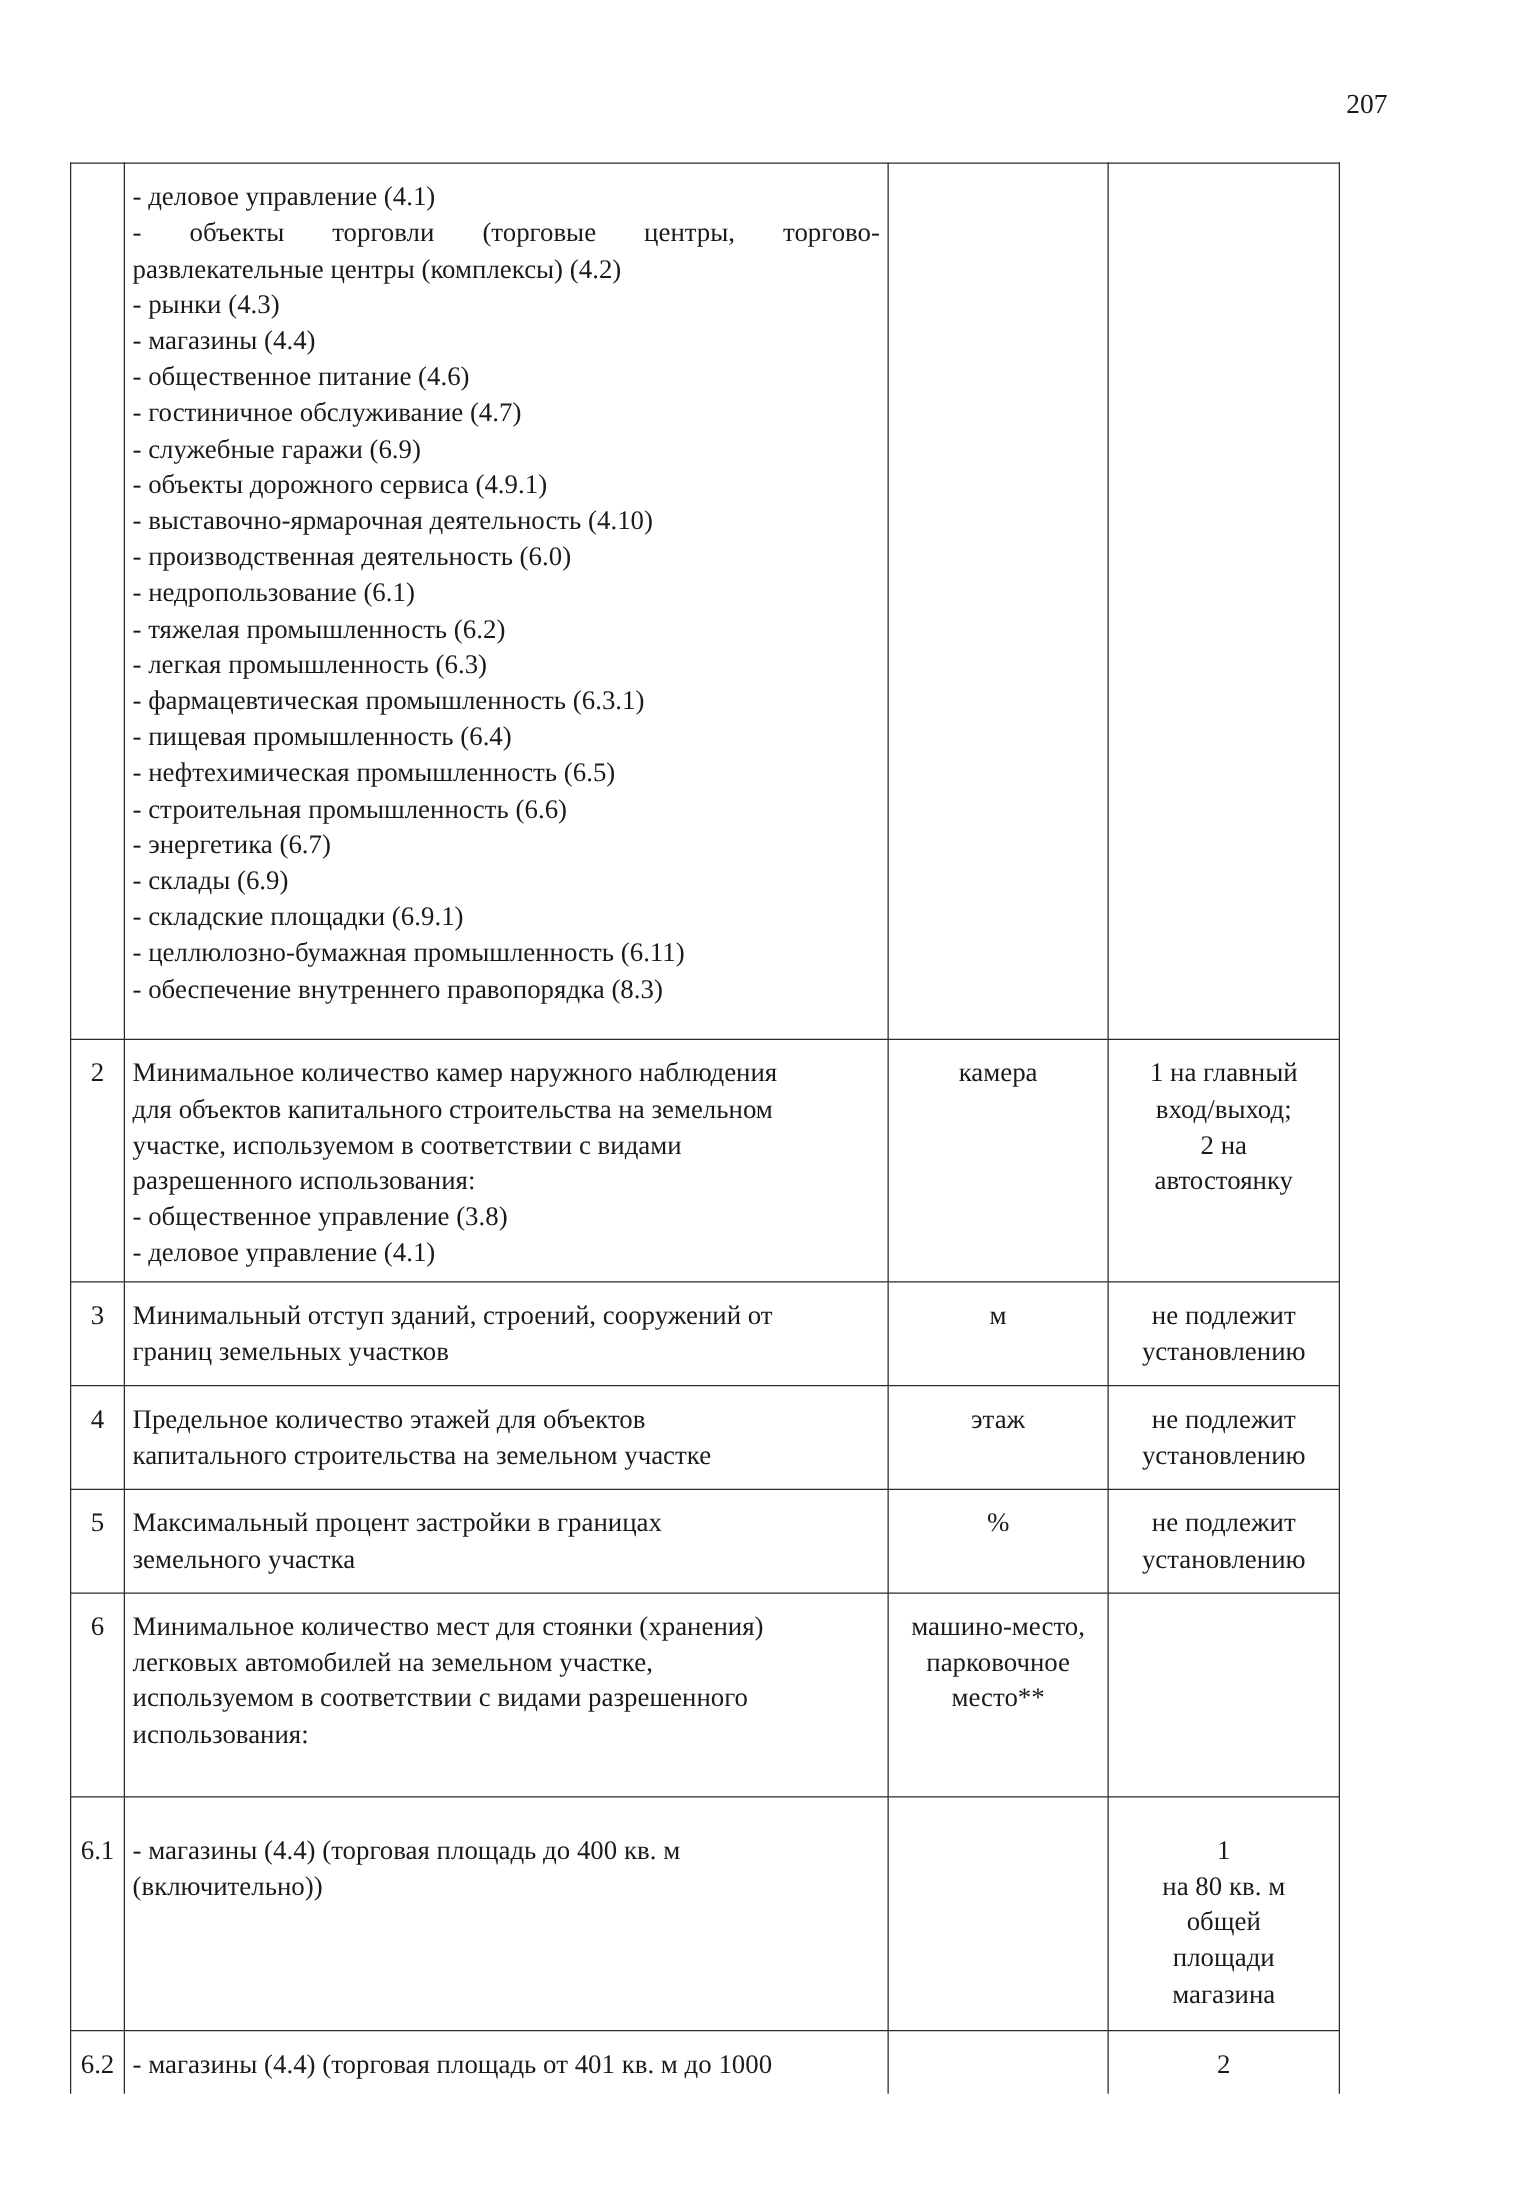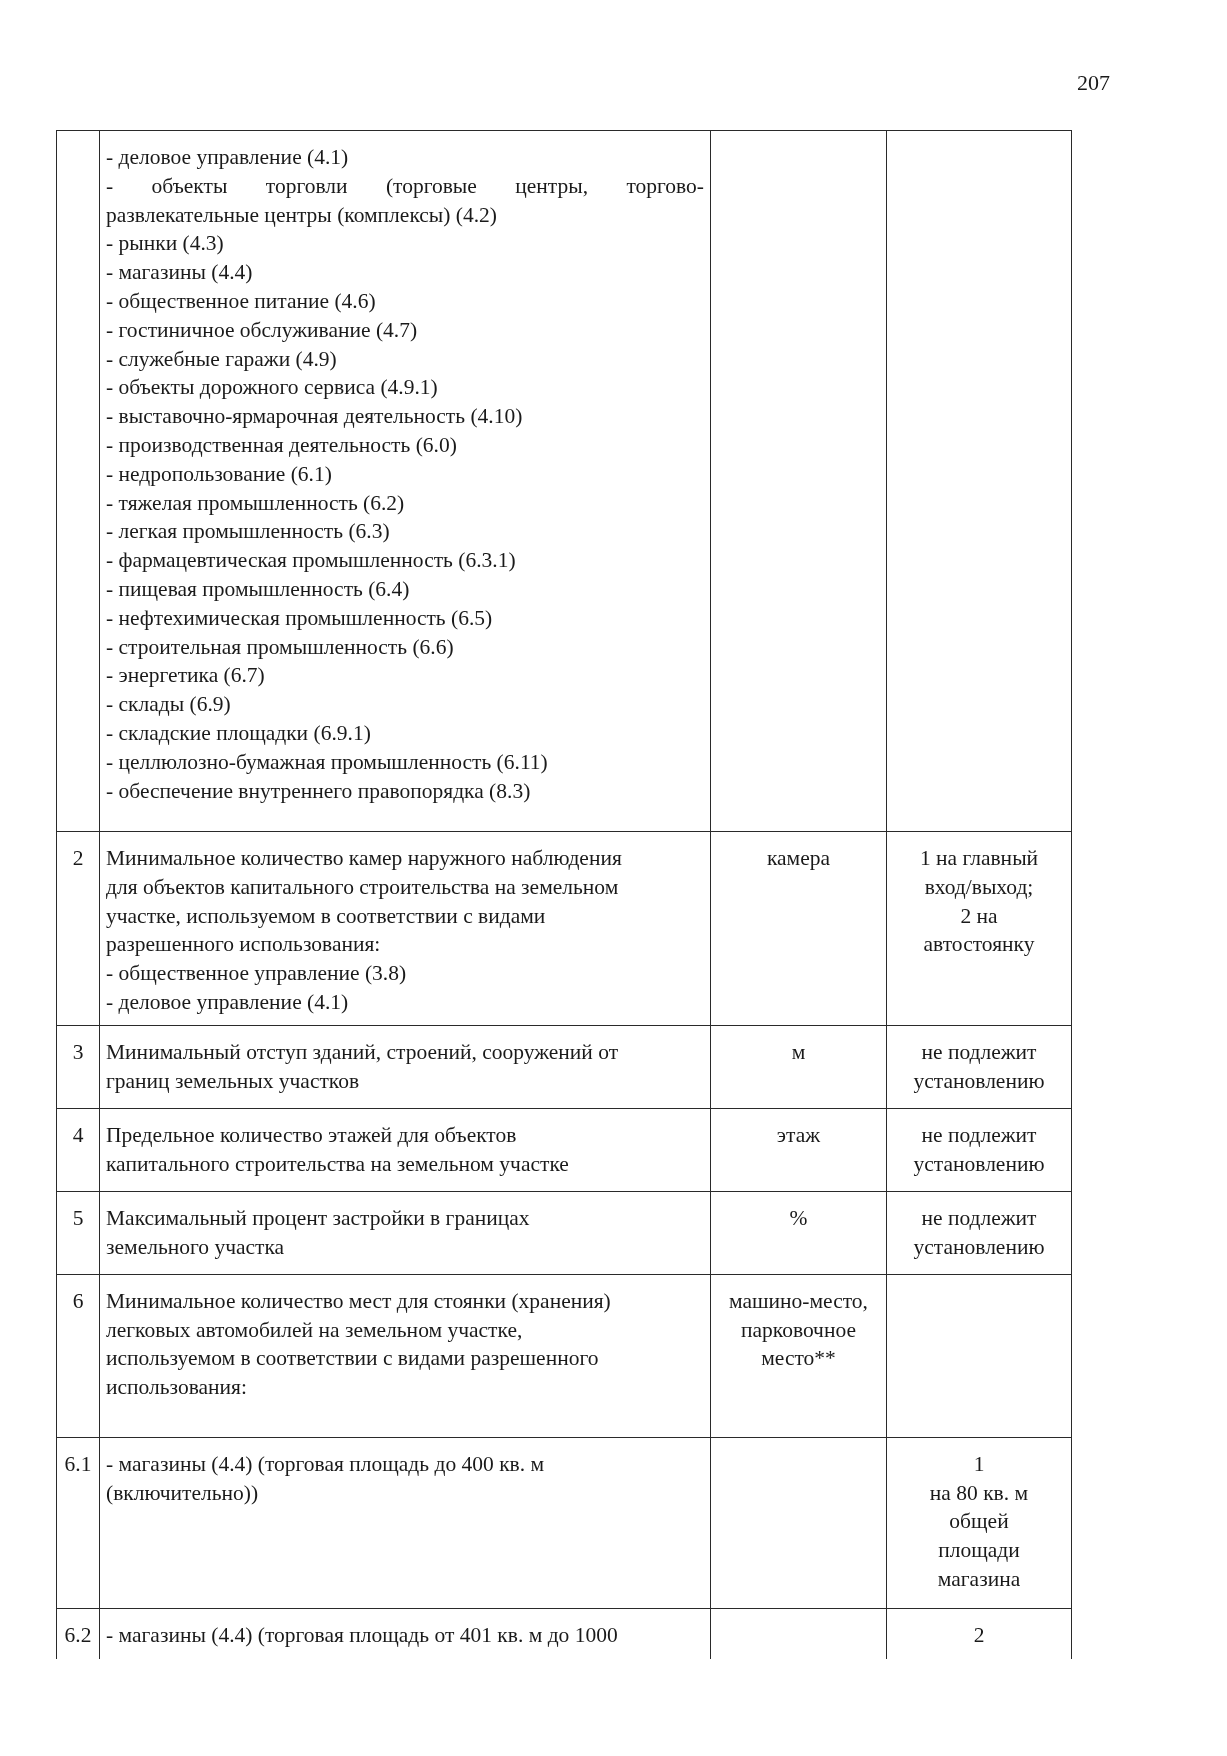--- a/index.html
+++ b/index.html
@@ -30,21 +30,21 @@
   td.num { text-align: center; padding-left: 2px; padding-right: 2px; }
   td.unit { text-align: center; }
   td.val { text-align: center; }
   td.val.center { text-align: center; }
   .line { display: block; }
   .justify { text-align: justify; text-align-last: justify; }
   tr.r1 td { height: 680px; padding-top: 12px; }
   tr.r2 td { height: 170px; padding-top: 12px; }
   tr.r3 td, tr.r4 td, tr.r5 td { height: 62px; padding-top: 12px; }
   tr.r6 td { height: 142px; padding-top: 12px; }
-  tr.r61 td { height: 150px; padding-top: 12px; }
+  tr.r61 td { height: 150px; padding-top: 28px; }
   tr.r62 td { height: 30px; padding-top: 12px; border-bottom: none; }
 </style>
 </head>
 <body>
 
 <div class="page-number">207</div>
 
 <table class="doc-table">
   <colgroup>
     <col class="c-num">
@@ -57,21 +57,21 @@
     <tr class="r1">
       <td class="num"></td>
       <td class="desc">
         <span class="line">- деловое управление (4.1)</span>
         <span class="line justify">- объекты торговли (торговые центры, торгово-</span>
         <span class="line">развлекательные центры (комплексы) (4.2)</span>
         <span class="line">- рынки (4.3)</span>
         <span class="line">- магазины (4.4)</span>
         <span class="line">- общественное питание (4.6)</span>
         <span class="line">- гостиничное обслуживание (4.7)</span>
-        <span class="line">- служебные гаражи (4.9)</span>
+        <span class="line">- служебные гаражи (6.9)</span>
         <span class="line">- объекты дорожного сервиса (4.9.1)</span>
         <span class="line">- выставочно-ярмарочная деятельность (4.10)</span>
         <span class="line">- производственная деятельность (6.0)</span>
         <span class="line">- недропользование (6.1)</span>
         <span class="line">- тяжелая промышленность (6.2)</span>
         <span class="line">- легкая промышленность (6.3)</span>
         <span class="line">- фармацевтическая промышленность (6.3.1)</span>
         <span class="line">- пищевая промышленность (6.4)</span>
         <span class="line">- нефтехимическая промышленность (6.5)</span>
         <span class="line">- строительная промышленность (6.6)</span>

